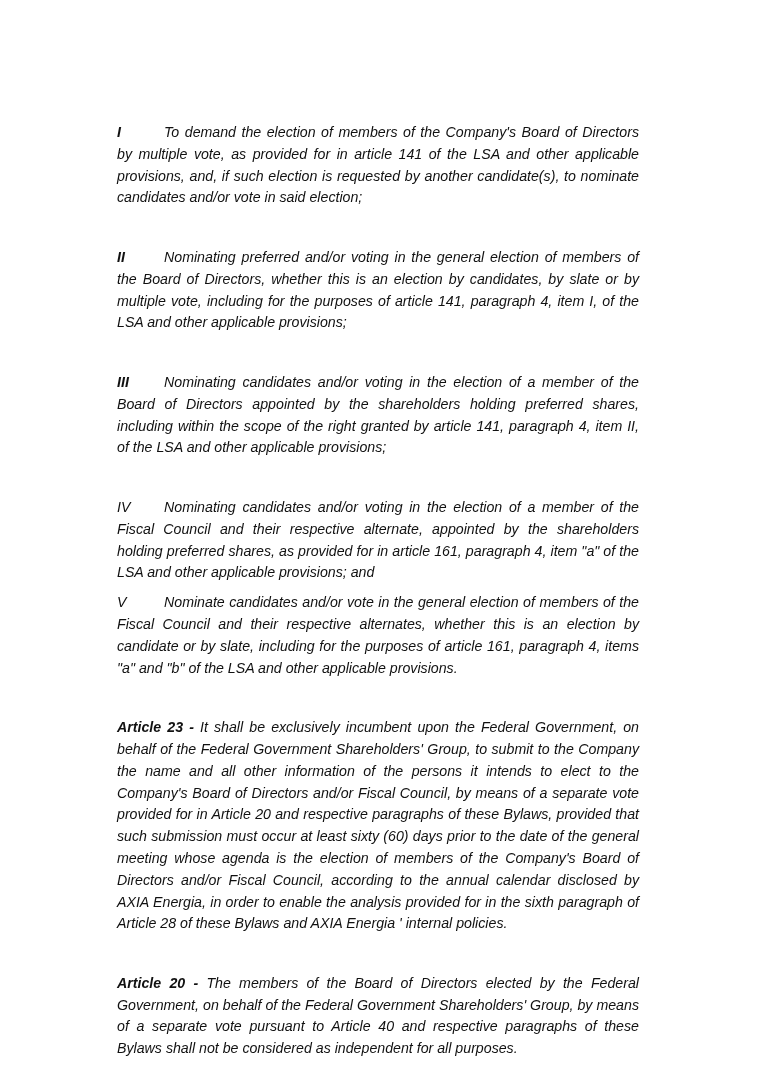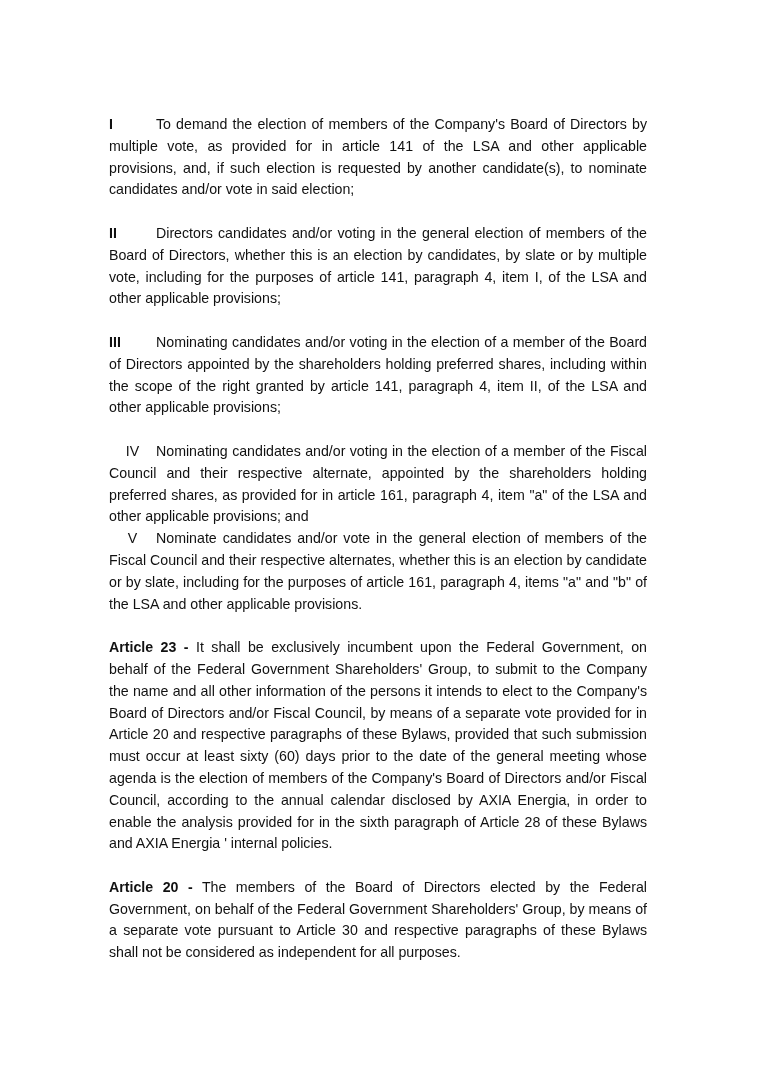--- a/index.html
+++ b/index.html
@@ -3,38 +3,38 @@
 <meta charset="utf-8">
 <style>
   html, body { margin: 0; padding: 0; background: #ffffff; }
   body { width: 766px; height: 1083px; position: relative; overflow: hidden; }
   .page {
     position: absolute; left: 109px; top: 114px; width: 538px;
     font-family: "Liberation Sans", sans-serif;
     font-size: 14.2px; line-height: 21.8px; color: #111111;
     text-align: justify;
   }
-  .para { margin: 0; }
+  .para { margin: 8px; font-style: italic; }
   .gap { height: 21.8px; }
   .num { display: inline-block; width: 47px; text-align: left; font-weight: bold; }
-  .num.plain { font-weight: normal; text-align: center; }
+  .num.plain { font-weight: normal; }
   .art { font-weight: bold; }
 </style>
 </head>
 <body>
 
 <div class="page">
 
   <p class="para">
     <span class="num">I</span><span>To demand the election of members of the Company's Board of Directors by multiple vote, as provided for in article 141 of the LSA and other applicable provisions, and, if such election is requested by another candidate(s), to nominate candidates and/or vote in said election;</span>
   </p>
   <div class="gap"></div>
 
   <p class="para">
-    <span class="num">II</span><span>Directors candidates and/or voting in the general election of members of the Board of Directors, whether this is an election by candidates, by slate or by multiple vote, including for the purposes of article 141, paragraph 4, item I, of the LSA and other applicable provisions;</span>
+    <span class="num">II</span><span>Nominating preferred and/or voting in the general election of members of the Board of Directors, whether this is an election by candidates, by slate or by multiple vote, including for the purposes of article 141, paragraph 4, item I, of the LSA and other applicable provisions;</span>
   </p>
   <div class="gap"></div>
 
   <p class="para">
     <span class="num">III</span><span>Nominating candidates and/or voting in the election of a member of the Board of Directors appointed by the shareholders holding preferred shares, including within the scope of the right granted by article 141, paragraph 4, item II, of the LSA and other applicable provisions;</span>
   </p>
   <div class="gap"></div>
 
   <p class="para">
     <span class="num plain">IV</span><span>Nominating candidates and/or voting in the election of a member of the Fiscal Council and their respective alternate, appointed by the shareholders holding preferred shares, as provided for in article 161, paragraph 4, item "a" of the LSA and other applicable provisions; and</span>
@@ -44,16 +44,16 @@
     <span class="num plain">V</span><span>Nominate candidates and/or vote in the general election of members of the Fiscal Council and their respective alternates, whether this is an election by candidate or by slate, including for the purposes of article 161, paragraph 4, items "a" and "b" of the LSA and other applicable provisions.</span>
   </p>
   <div class="gap"></div>
 
   <p class="para">
     <span class="art">Article 23 -</span><span> It shall be exclusively incumbent upon the Federal Government, on behalf of the Federal Government Shareholders' Group, to submit to the Company the name and all other information of the persons it intends to elect to the Company's Board of Directors and/or Fiscal Council, by means of a separate vote provided for in Article 20 and respective paragraphs of these Bylaws, provided that such submission must occur at least sixty (60) days prior to the date of the general meeting whose agenda is the election of members of the Company's Board of Directors and/or Fiscal Council, according to the annual calendar disclosed by AXIA Energia, in order to enable the analysis provided for in the sixth paragraph of Article 28 of these Bylaws and AXIA Energia ' internal policies.</span>
   </p>
   <div class="gap"></div>
 
   <p class="para">
-    <span class="art">Article 20 -</span><span> The members of the Board of Directors elected by the Federal Government, on behalf of the Federal Government Shareholders' Group, by means of a separate vote pursuant to Article 30 and respective paragraphs of these Bylaws shall not be considered as independent for all purposes.</span>
+    <span class="art">Article 20 -</span><span> The members of the Board of Directors elected by the Federal Government, on behalf of the Federal Government Shareholders' Group, by means of a separate vote pursuant to Article 40 and respective paragraphs of these Bylaws shall not be considered as independent for all purposes.</span>
   </p>
 
 </div>
 
 </body></html>

